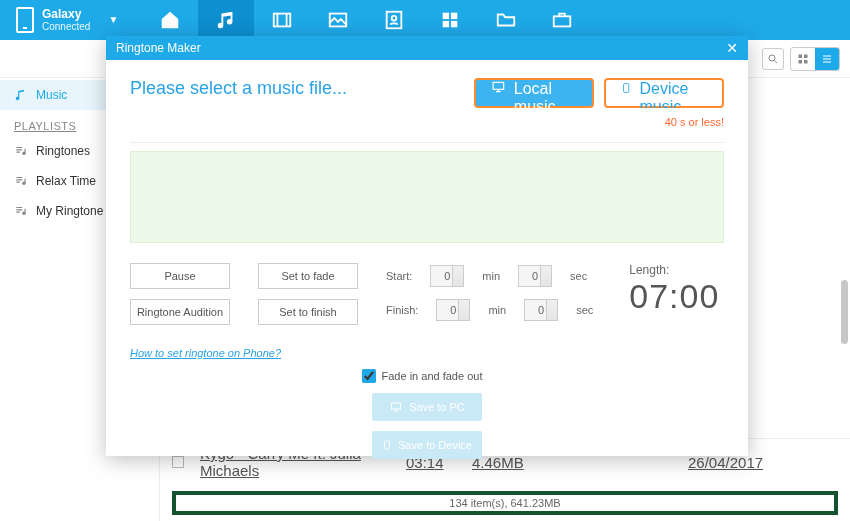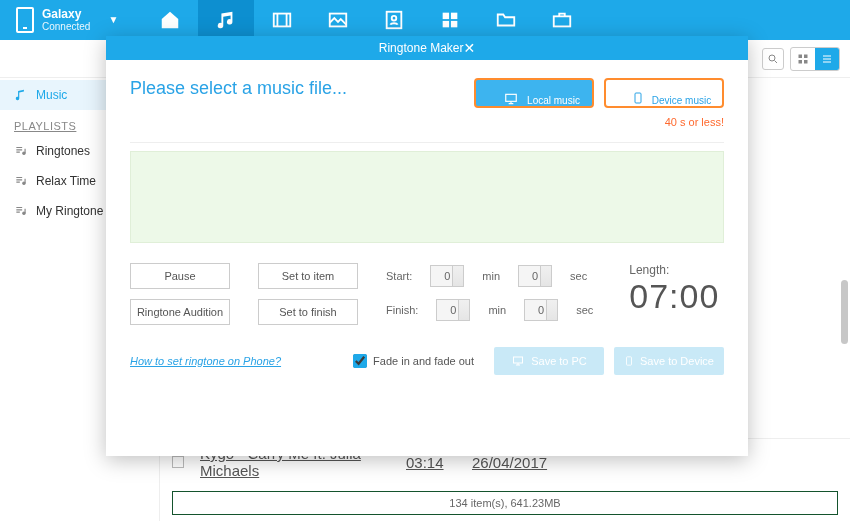--- a/index.html
+++ b/index.html
@@ -29,46 +29,46 @@
   .sidebar { width:160px; border-right:1px solid #eee; padding-top:2px; }
   .sidebar .entry { display:flex; align-items:center; gap:8px; padding:8px 14px; font-size:12px; color:#333; cursor:pointer; }
   .sidebar .entry.active { background:#e8f5fd; color:#1ea9e9; }
   .sidebar .section { font-size:11px; color:#888; padding:10px 14px 4px; letter-spacing:.5px;text-decoration:underline; }
   .note-icon { width:14px; height:14px; color:#1ea9e9; }
 
   .content { flex:1; position:relative; }
   .tracklist { position:absolute; left:0; right:0; bottom:36px; }
   .trackrow { display:flex; align-items:center; gap:16px; font-size:15px; color:#555; padding:6px 12px; border-top:1px solid #eee;text-decoration:underline; }
   .trackrow .cb { width:12px; height:12px; border:1px solid #bbb; }
-  .statusbar { position:absolute; left:0; right:0; bottom:6px; height:24px; border:1px solid #14532d; margin:0 12px; display:flex; align-items:center; justify-content:center; font-size:11px; color:#666; }
+  .statusbar { position:absolute; left:0; right:0; bottom:6px; height:24px; border:4px solid #14532d; margin:0 12px; display:flex; align-items:center; justify-content:center; font-size:11px; color:#666; }
 
   
   .modal { position:absolute; left:106px; top:36px; width:642px; height:420px; background:#fff; box-shadow:0 4px 20px rgba(0,0,0,.25); }
-  .modal-titlebar { background:#1ea9e9; height:24px; color:#fff; display:flex; align-items:center; justify-content:center; padding:0 10px; font-size:12px; }
+  .modal-titlebar { background:#1ea9e9; height:24px; color:#fff; display:flex; align-items:center; justify-content:space-between; padding:0 10px; font-size:12px; }
   .modal-titlebar .close { cursor:pointer; font-size:14px; }
   .modal-body { padding:18px 24px 12px; }
   .headline { color:#2aa3e6; font-size:18px; font-weight:400; }
   .srcbuttons { float:right; display:flex; gap:10px; }
-  .srcbtn { width:120px; height:30px; border:2px solid #ff8c2e; border-radius:4px; display:flex; align-items:flex-end; justify-content:center; gap:8px; font-size:10px; cursor:pointer;padding-left:15px; }
+  .srcbtn { width:120px; height:30px; border:2px solid #ff8c2e; border-radius:4px; display:flex; align-items:flex-start; justify-content:center; gap:8px; font-size:16px; cursor:pointer;padding-left:15px; }
   .srcbtn.local { background:#3db4ef; color:#fff; }
   .srcbtn.device { background:#fff; color:#2aa3e6; }
   .limit { color:#ff6a2f; font-size:11px; text-align:right; margin-top:8px; }
   .divider { border-top:1px solid #eee; margin:14px 0 8px; }
   .wave { height:92px; background:#edf9e8; border:1px solid #e0efd8; }
   .controls { display:flex; gap:28px; margin-top:20px; }
   .btncol { display:flex; flex-direction:column; gap:10px; }
   .gbtn { width:100px; height:26px; border:1px solid #ccc; background:#fff; font-size:11px; color:#555; cursor:pointer; }
   .timecol { display:flex; flex-direction:column; gap:12px; margin-top:2px; }
   .timerow { display:flex; align-items:center; gap:18px; font-size:11px; color:#666; }
   .spin { width:34px; height:22px; border:1px solid #ccc; background:#f5f5f5; display:flex; align-items:center; justify-content:center; font-size:11px; color:#666; position:relative; }
   .spin::after { content:""; position:absolute; right:0; top:0; bottom:0; width:10px; border-left:1px solid #ccc; background:linear-gradient(#f0f0f0,#e5e5e5); }
   .lengthcol { margin-left:8px; }
   .lengthcol .lbl { font-size:12px; color:#666; }
   .lengthcol .val { font-size:34px; color:#555; font-weight:300; letter-spacing:1px; }
-  .footer { display:flex; align-items:center; justify-content:flex-end; gap:10px; margin-top:22px; }
+  .footer { display:flex; align-items:center; justify-content:flex-end; gap:10px; margin-top:22px;flex-direction:column; }
   .helplink { margin-right:auto; font-size:11px; color:#2aa3e6; text-decoration:underline; font-style:italic; cursor:pointer; }
   .fade { display:flex; align-items:center; gap:6px; font-size:11px; color:#555; margin-right:10px; }
   .fade input { width:14px; height:14px; accent-color:#1ea9e9; }
   .savebtn { width:110px; height:28px; background:#c9e9f7; color:#fff; font-size:11px; display:flex; align-items:center; justify-content:center; gap:6px; cursor:not-allowed; border-radius:2px; }
 
   .page-scroll { position:absolute; right:2px; top:280px; width:7px; height:64px; background:#c7c7c7; border-radius:4px; }
 </style>
 </head>
 <body>
 
@@ -191,20 +191,21 @@
       <span>My Ringtone</span>
     </div>
   </div>
 
   <div class="content">
     <div class="tracklist">
       <div class="trackrow">
         <span class="cb"></span>
         <span style="flex:0 0 190px">Kygo - Carry Me ft. Julia Michaels</span>
         <span style="flex:0 0 50px">03:14</span>
+        <span style="flex:0 0 200px">4.46MB</span>
         <span style="flex:0 0 80px">26/04/2017</span>
       </div>
     </div>
     <div class="statusbar">
       <span>134 item(s), 641.23MB</span>
     </div>
   </div>
 </div>
 
 <div class="page-scroll"></div>
@@ -236,21 +237,21 @@
     <div class="limit">40 s or less!</div>
     <div class="divider"></div>
     <div class="wave"></div>
 
     <div class="controls">
       <div class="btncol">
         <button class="gbtn">Pause</button>
         <button class="gbtn">Ringtone Audition</button>
       </div>
       <div class="btncol">
-        <button class="gbtn">Set to item</button>
+        <button class="gbtn">Set to fade</button>
         <button class="gbtn">Set to finish</button>
       </div>
       <div class="timecol">
         <div class="timerow">
           <span>Start:</span>
           <span class="spin">0</span>
           <span>min</span>
           <span class="spin">0</span>
           <span>sec</span>
         </div>

